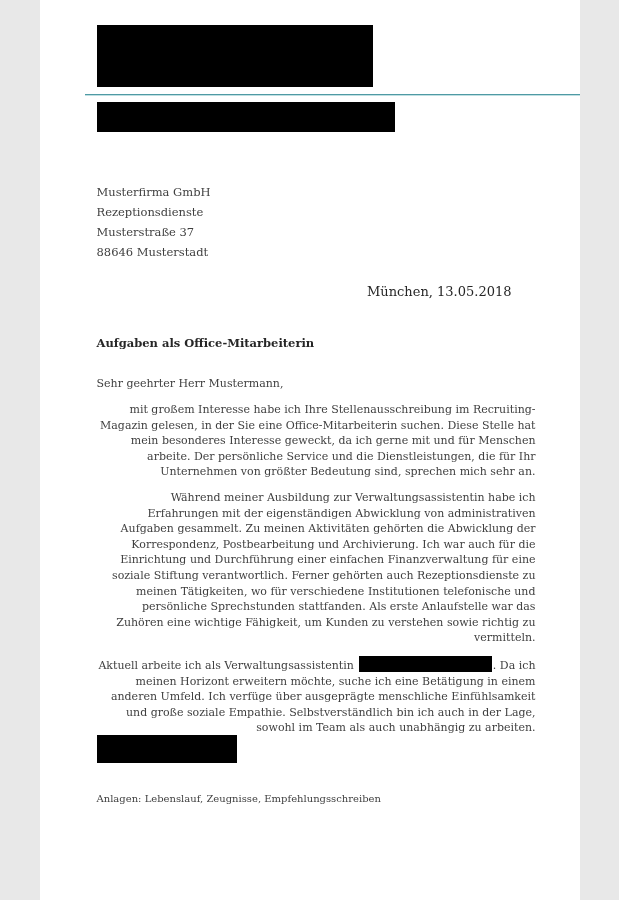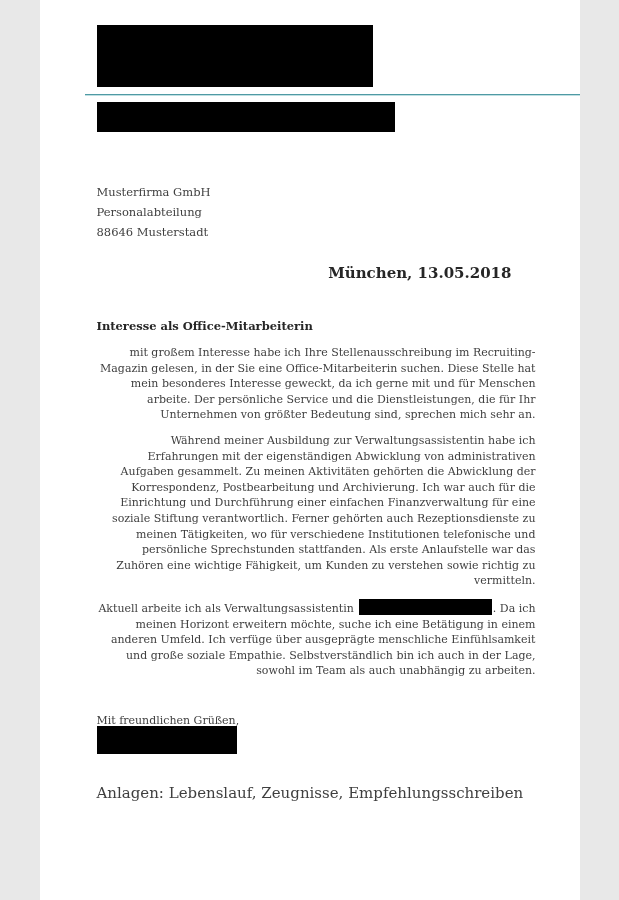--- a/index.html
+++ b/index.html
@@ -50,22 +50,22 @@
     font-size: 11.5px;
     line-height: 20px;
     color: #3f3f3f;
   }
 
   
   .dateline {
     margin-top: 22px;
     text-align: right;
     padding-right: 24px;
-    font-weight: bold;
-    font-size: 15px;
+    font-weight: normal;
+    font-size: 13px;
     color: #262626;
   }
 
   
   .subject {
     margin-top: 37px;
     font-weight: bold;
     font-size: 11.5px;
     color: #262626;
   }
@@ -83,48 +83,49 @@
   }
   .para:first-of-type { margin-top: 12px; }
 
   
   .closing {
     margin-top: 35px;
     font-size: 11px;
   }
   .enclosures {
     margin-top: 30px;
-    font-size: 15px;
+    font-size: 10px;
     color: #3f3f3f;
   }
 </style>
 </head>
 <body>
 
 <div class="page">
   <div class="content">
 
     <div class="redact redact-sender"></div>
     <div class="divider"></div>
     <div class="redact redact-contact"></div>
 
     <div class="recipient">
       <div>Musterfirma GmbH</div>
-      <div>Personalabteilung</div>
+      <div>Rezeptionsdienste</div>
+      <div>Musterstraße 37</div>
       <div>88646 Musterstadt</div>
     </div>
 
     <div class="dateline">München, 13.05.2018</div>
 
-    <div class="subject">Interesse als Office-Mitarbeiterin</div>
+    <div class="subject">Aufgaben als Office-Mitarbeiterin</div>
 
+    <div class="salutation">Sehr geehrter Herr Mustermann,</div>
 
     <p class="para">mit großem Interesse habe ich Ihre Stellenausschreibung im Recruiting-Magazin gelesen, in der Sie eine Office-Mitarbeiterin suchen. Diese Stelle hat mein besonderes Interesse geweckt, da ich gerne mit und für Menschen arbeite. Der persönliche Service und die Dienstleistungen, die für Ihr Unternehmen von größter Bedeutung sind, sprechen mich sehr an.</p>
     <p class="para">Während meiner Ausbildung zur Verwaltungsassistentin habe ich Erfahrungen mit der eigenständigen Abwicklung von administrativen Aufgaben gesammelt. Zu meinen Aktivitäten gehörten die Abwicklung der Korrespondenz, Postbearbeitung und Archivierung. Ich war auch für die Einrichtung und Durchführung einer einfachen Finanzverwaltung für eine soziale Stiftung verantwortlich. Ferner gehörten auch Rezeptionsdienste zu meinen Tätigkeiten, wo für verschiedene Institutionen telefonische und persönliche Sprechstunden stattfanden. Als erste Anlaufstelle war das Zuhören eine wichtige Fähigkeit, um Kunden zu verstehen sowie richtig zu vermitteln.</p>
     <p class="para"><span>Aktuell arbeite ich als Verwaltungsassistentin</span><span class="redact-inline"></span><span>. Da ich meinen Horizont erweitern möchte, suche ich eine Betätigung in einem anderen Umfeld. Ich verfüge über ausgeprägte menschliche Einfühlsamkeit und große soziale Empathie. Selbstverständlich bin ich auch in der Lage, sowohl im Team als auch unabhängig zu arbeiten.</span></p>
 
-    <div class="closing">Mit freundlichen Grüßen,</div>
     <div class="redact redact-signature"></div>
 
     <div class="enclosures">Anlagen: Lebenslauf, Zeugnisse, Empfehlungsschreiben</div>
 
   </div>
 </div>
 
 </body></html>

